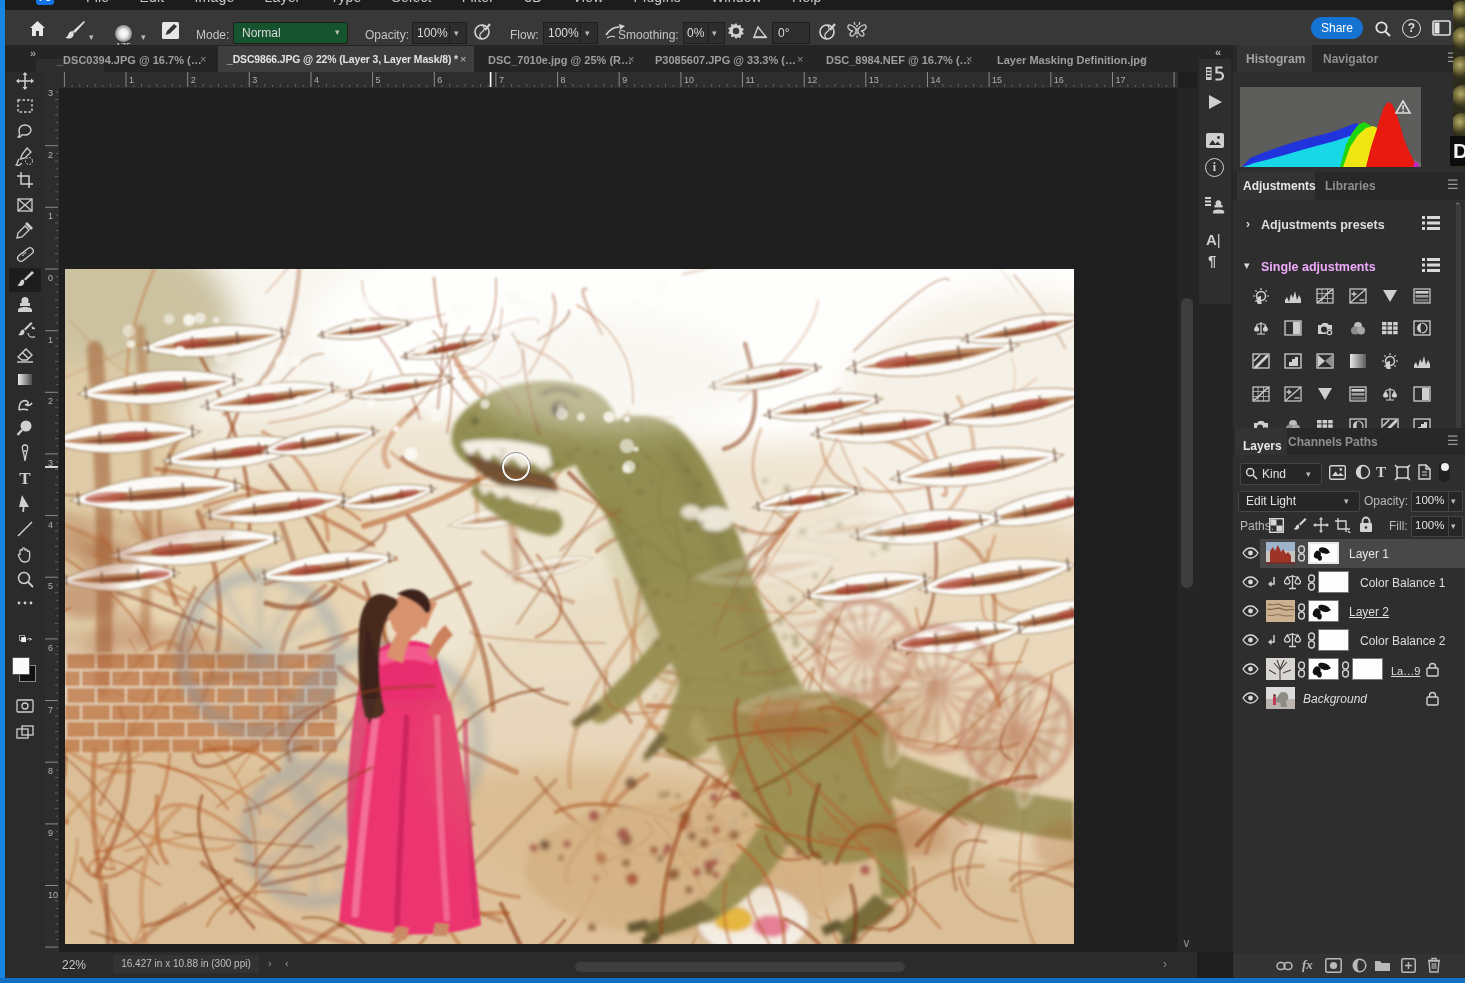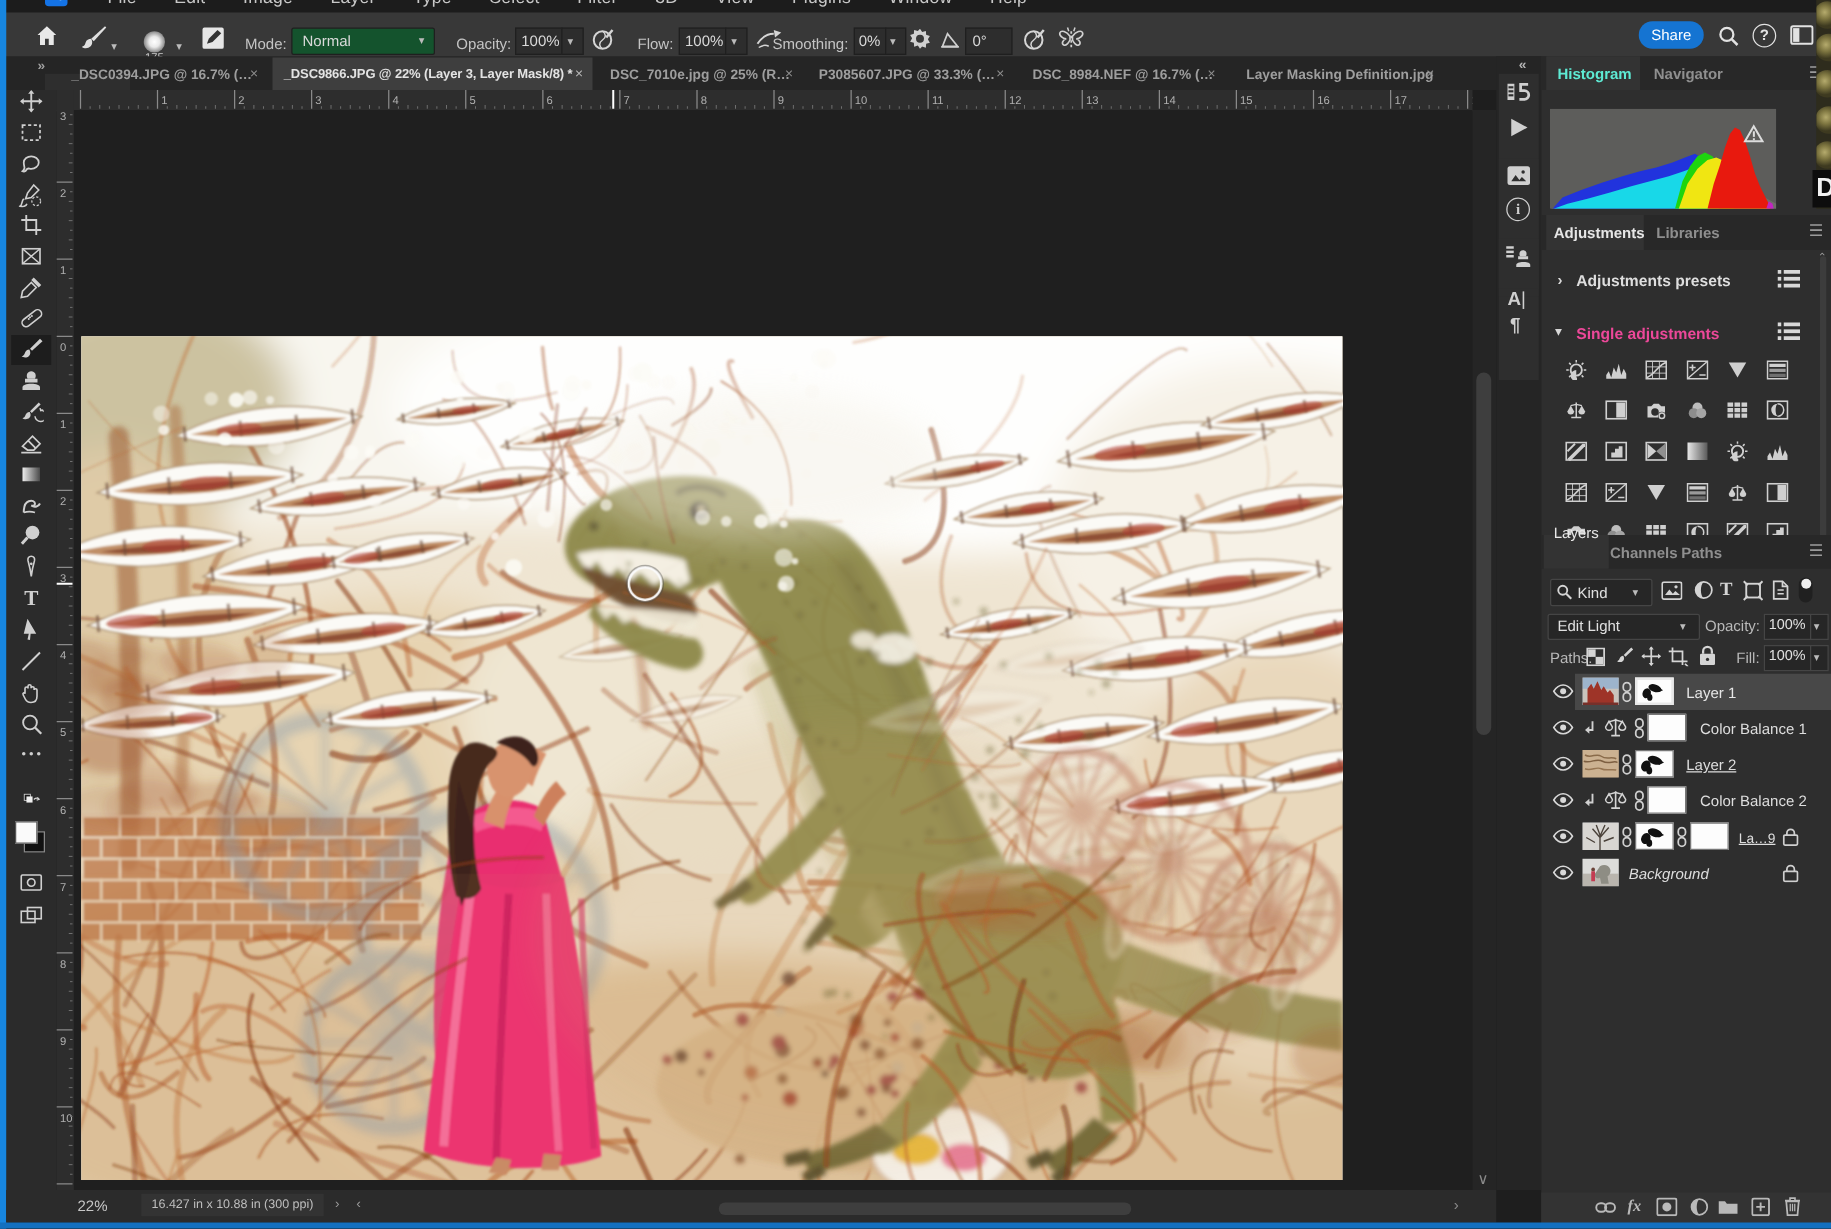--- a/index.html
+++ b/index.html
@@ -1754,21 +1754,21 @@
       </svg>
 
     <div class="abs" style="left:9px;top:186px;color:#cfcfcf;font-size:15px;font-weight:bold;">A<span style="font-weight:normal">|</span></div>
 
     <div class="abs" style="left:11px;top:207px;color:#cfcfcf;font-size:15px;font-weight:bold;">¶</div>
   </div>
 
   <div class="abs" id="rightpanel" style="left:1233px;top:45px;width:232px;height:938px;background:#2e2e2e;">
       <div class="abs" style="left:0;top:0;width:232px;height:27px;background:#282828;"></div>
       <div class="abs" style="left:4px;top:0px;width:75px;height:27px;background:#333333;"></div>
-      <div class="abs" style="left:13px;top:7px;color:#5eead4;font-size:12px;font-weight:bold;text-align:right;">Histogram</div>
+      <div class="abs" style="left:13px;top:7px;color:#a3a3a3;font-size:12px;font-weight:bold;text-align:right;">Histogram</div>
       <div class="abs" style="left:90px;top:7px;color:#8f8f8f;font-size:12px;font-weight:bold;">Navigator</div>
       <div class="abs" style="left:214px;top:5px;color:#9a9a9a;font-size:13px;">☰</div>
       <svg class="abs" style="left:7px;top:42px" width="181" height="80" viewBox="0 0 181 80">
         <rect width="181" height="80" fill="#5d5d5b"></rect>
         <path d="M0 80 L10 77 40 72 70 66 95 58 115 48 130 42 140 44 155 56 170 70 181 76 181 80Z" fill="#6e6e68"></path>
         <path d="M2 80 L10 71 25 65 42 59 58 54 72 50 85 47 98 43 108 39 116 36 121 39 126 47 130 56 134 66 136 74 138 80Z" fill="#2133dd"></path>
         <path d="M3 80 L14 76 30 72 48 67 65 62 80 58 95 54 107 50 115 47 121 50 126 57 130 64 133 72 135 80Z" fill="#18d8e8"></path>
         <path d="M100 80 L106 58 112 46 118 38 124 35 130 38 136 48 141 60 145 74 147 80Z" fill="#1ed50e"></path>
         <path d="M103 80 L110 60 118 48 126 41 133 39 140 42 147 48 152 50 158 54 164 60 170 68 174 76 176 80Z" fill="#f0e612"></path>
         <path d="M126 80 L131 60 136 45 140 31 144 20 148 15 152 17 156 26 160 38 164 52 168 62 172 70 175 76 177 80Z" fill="#e8190e"></path>
@@ -1788,21 +1788,21 @@
         <g fill="#d8d8d8">
           <rect x="0" y="1" width="3" height="3"></rect>
           <rect x="5" y="1" width="13" height="3"></rect>
           <rect x="0" y="6.5" width="3" height="3"></rect>
           <rect x="5" y="6.5" width="13" height="3"></rect>
           <rect x="0" y="12" width="3" height="3"></rect>
           <rect x="5" y="12" width="13" height="3"></rect>
         </g>
       </svg>
       <div class="abs" style="left:11px;top:214px;color:#d8d8d8;font-size:11px;">▾</div>
-      <div class="abs" style="left:28px;top:215px;color:#ec4899;font-size:12.5px;font-weight:bold;">Single adjustments</div>
+      <div class="abs" style="left:28px;top:215px;color:#f0abfc;font-size:12.5px;font-weight:bold;">Single adjustments</div>
       <svg class="abs" style="left:189px;top:212px" width="18" height="16" viewBox="0 0 18 16">
         <g fill="#d8d8d8">
           <rect x="0" y="1" width="3" height="3"></rect>
           <rect x="5" y="1" width="13" height="3"></rect>
           <rect x="0" y="6.5" width="3" height="3"></rect>
           <rect x="5" y="6.5" width="13" height="3"></rect>
           <rect x="0" y="12" width="3" height="3"></rect>
           <rect x="5" y="12" width="13" height="3"></rect>
         </g>
       </svg>
@@ -1971,21 +1971,21 @@
         <rect x="1" y="1" width="16" height="14" fill="none" stroke="#cfcfcf" stroke-width="1.3"></rect>
         <path d="M2 14L14 2h2v2L4 16z" fill="#cfcfcf"></path>
         <path d="M2 8l6-6" stroke="#cfcfcf" stroke-width="1.6"></path>
       </svg>
       <svg class="abs" style="left:180px;top:373px" width="18" height="16" viewBox="0 0 18 16">
         <rect x="1" y="1" width="16" height="14" fill="none" stroke="#cfcfcf" stroke-width="1.3"></rect>
         <path d="M2 13h3V9h3V6h3V4h3v9z" fill="#cfcfcf"></path>
       </svg>
       <div class="abs" style="left:0;top:383px;width:232px;height:27px;background:#282828;"></div>
       <div class="abs" style="left:2px;top:383px;width:52px;height:27px;background:#333333;"></div>
-      <div class="abs" style="left:10px;top:374px;color:#e8e8e8;font-size:12px;font-weight:normal;">Layers</div>
+      <div class="abs" style="left:10px;top:394px;color:#e8e8e8;font-size:12px;font-weight:bold;">Layers</div>
       <div class="abs" style="left:55px;top:390px;color:#8f8f8f;font-size:12px;font-weight:bold;">Channels</div>
       <div class="abs" style="left:112px;top:390px;color:#8f8f8f;font-size:12px;font-weight:bold;">Paths</div>
       <div class="abs" style="left:214px;top:388px;color:#9a9a9a;font-size:13px;">☰</div>
       <div class="abs" style="left:7px;top:418px;width:80px;height:20px;background:#262626;border:1px solid #454545;border-radius:2px;">
         <svg class="abs" style="left:4px;top:3px" width="13" height="13" viewBox="0 0 13 13">
           <circle cx="5.2" cy="5.2" r="3.6" fill="none" stroke="#d4d4d4" stroke-width="1.5"></circle>
           <path d="M8 8l4 4" stroke="#d4d4d4" stroke-width="1.7"></path>
         </svg>
         <div class="abs" style="left:21px;top:3px;color:#e0e0e0;font-size:12px;">Kind</div>
         <div class="abs" style="left:65px;top:5px;color:#bbb;font-size:9px;">▾</div>

